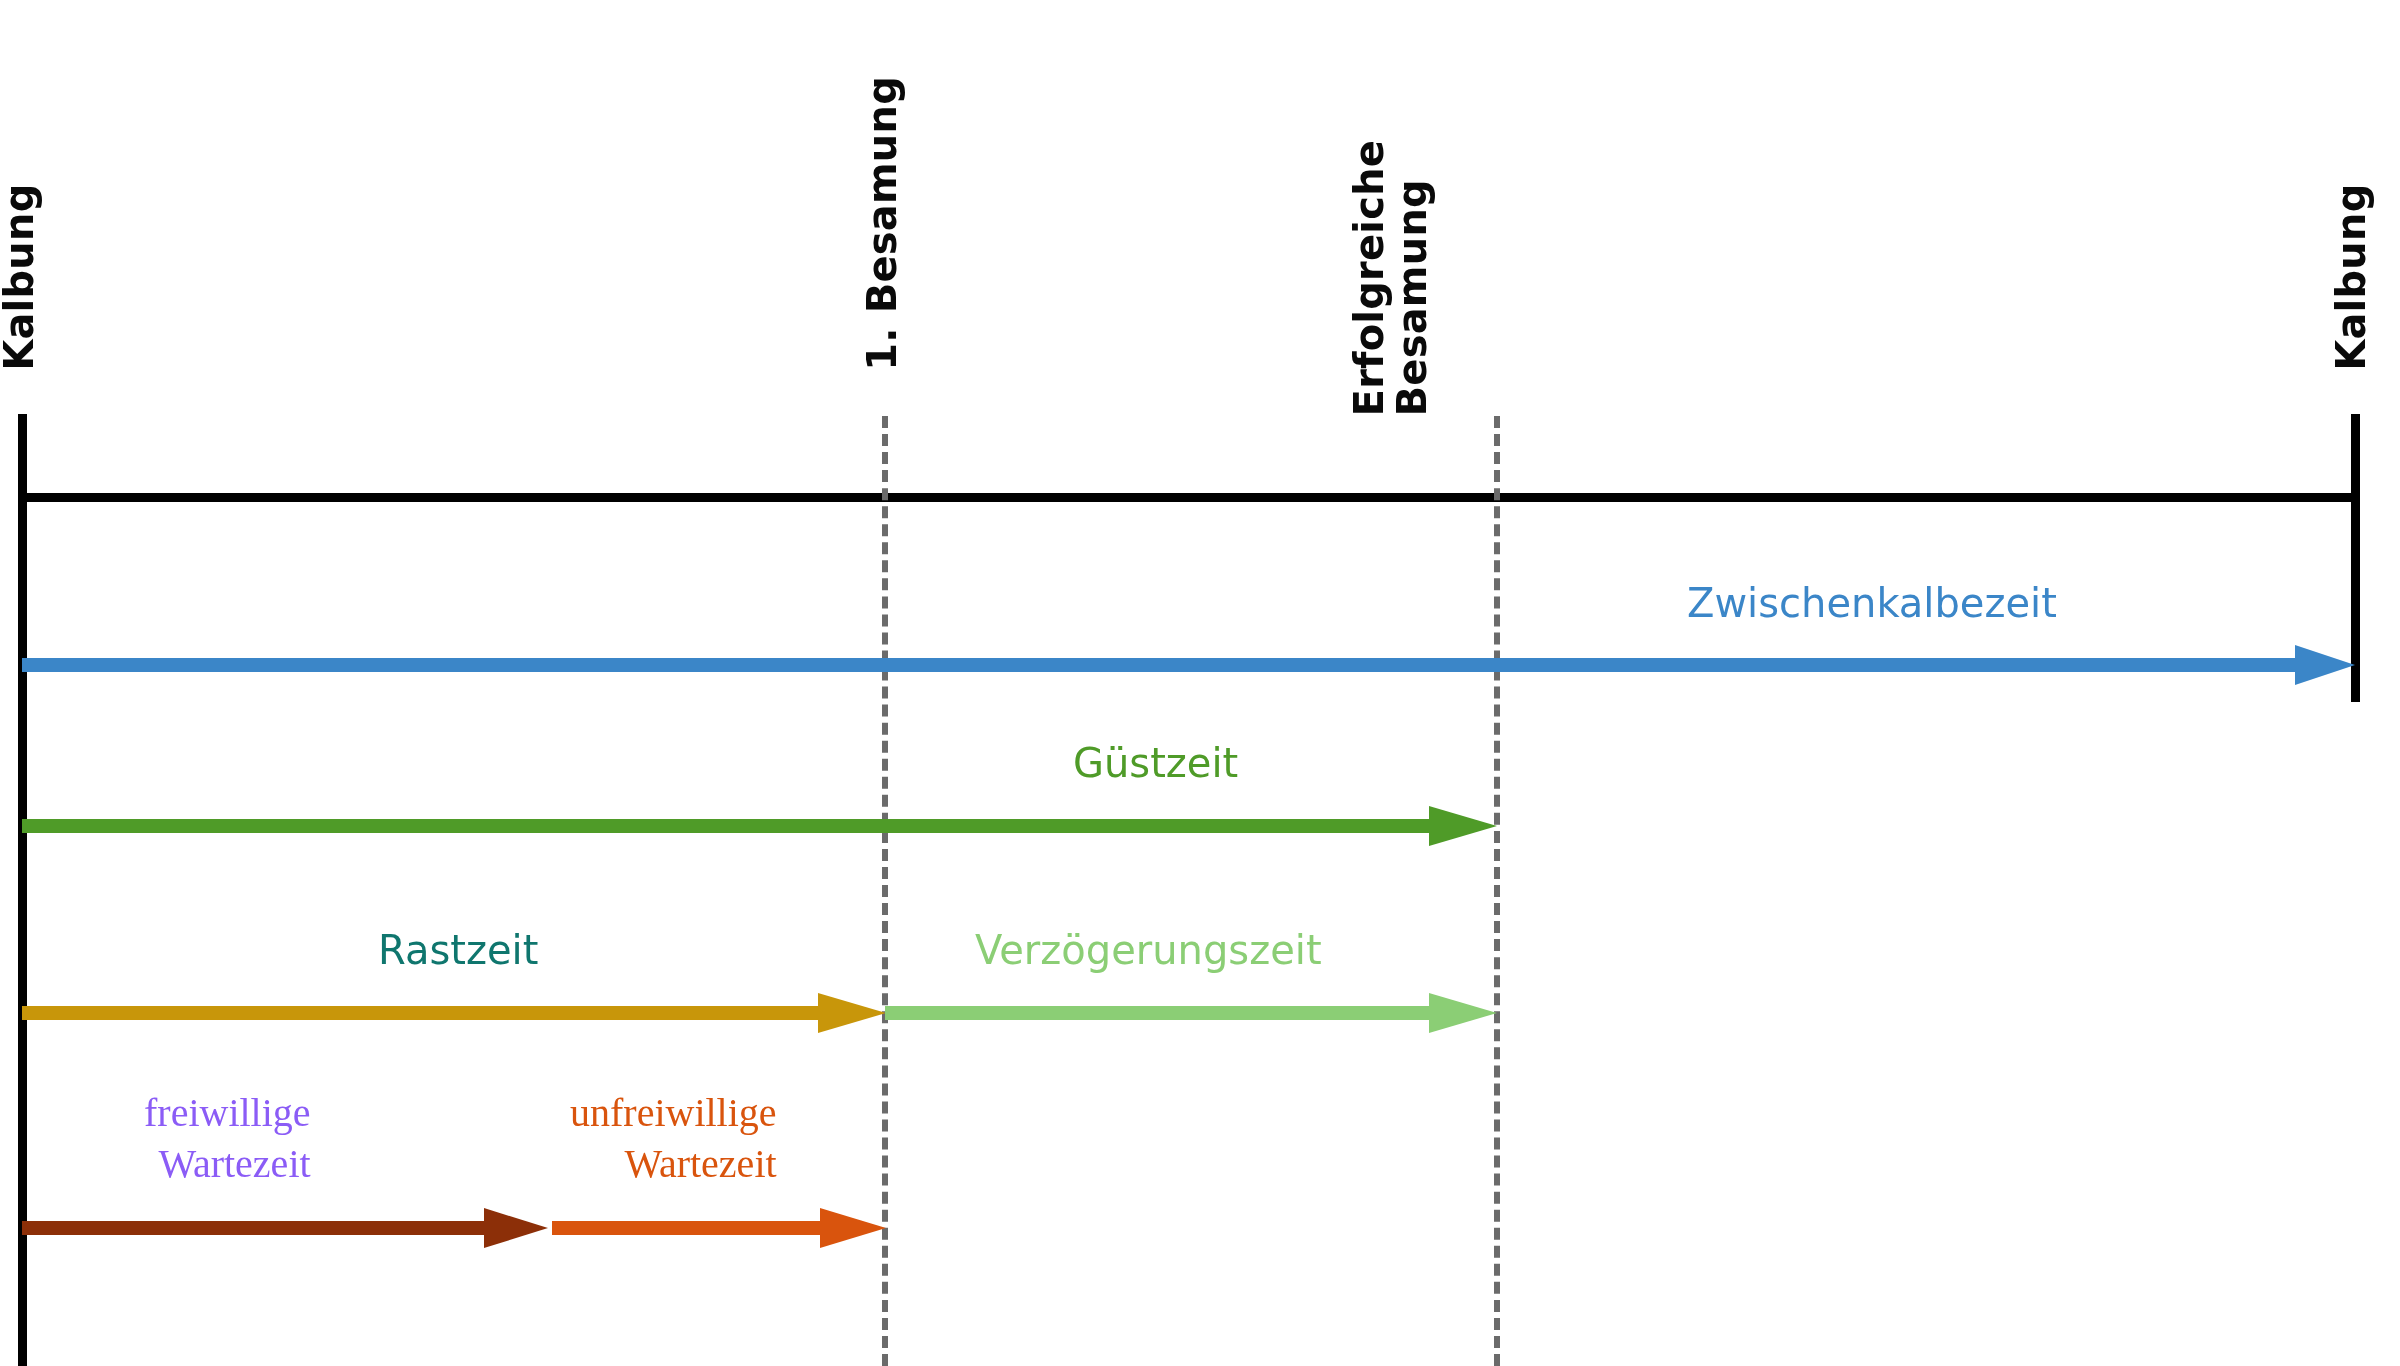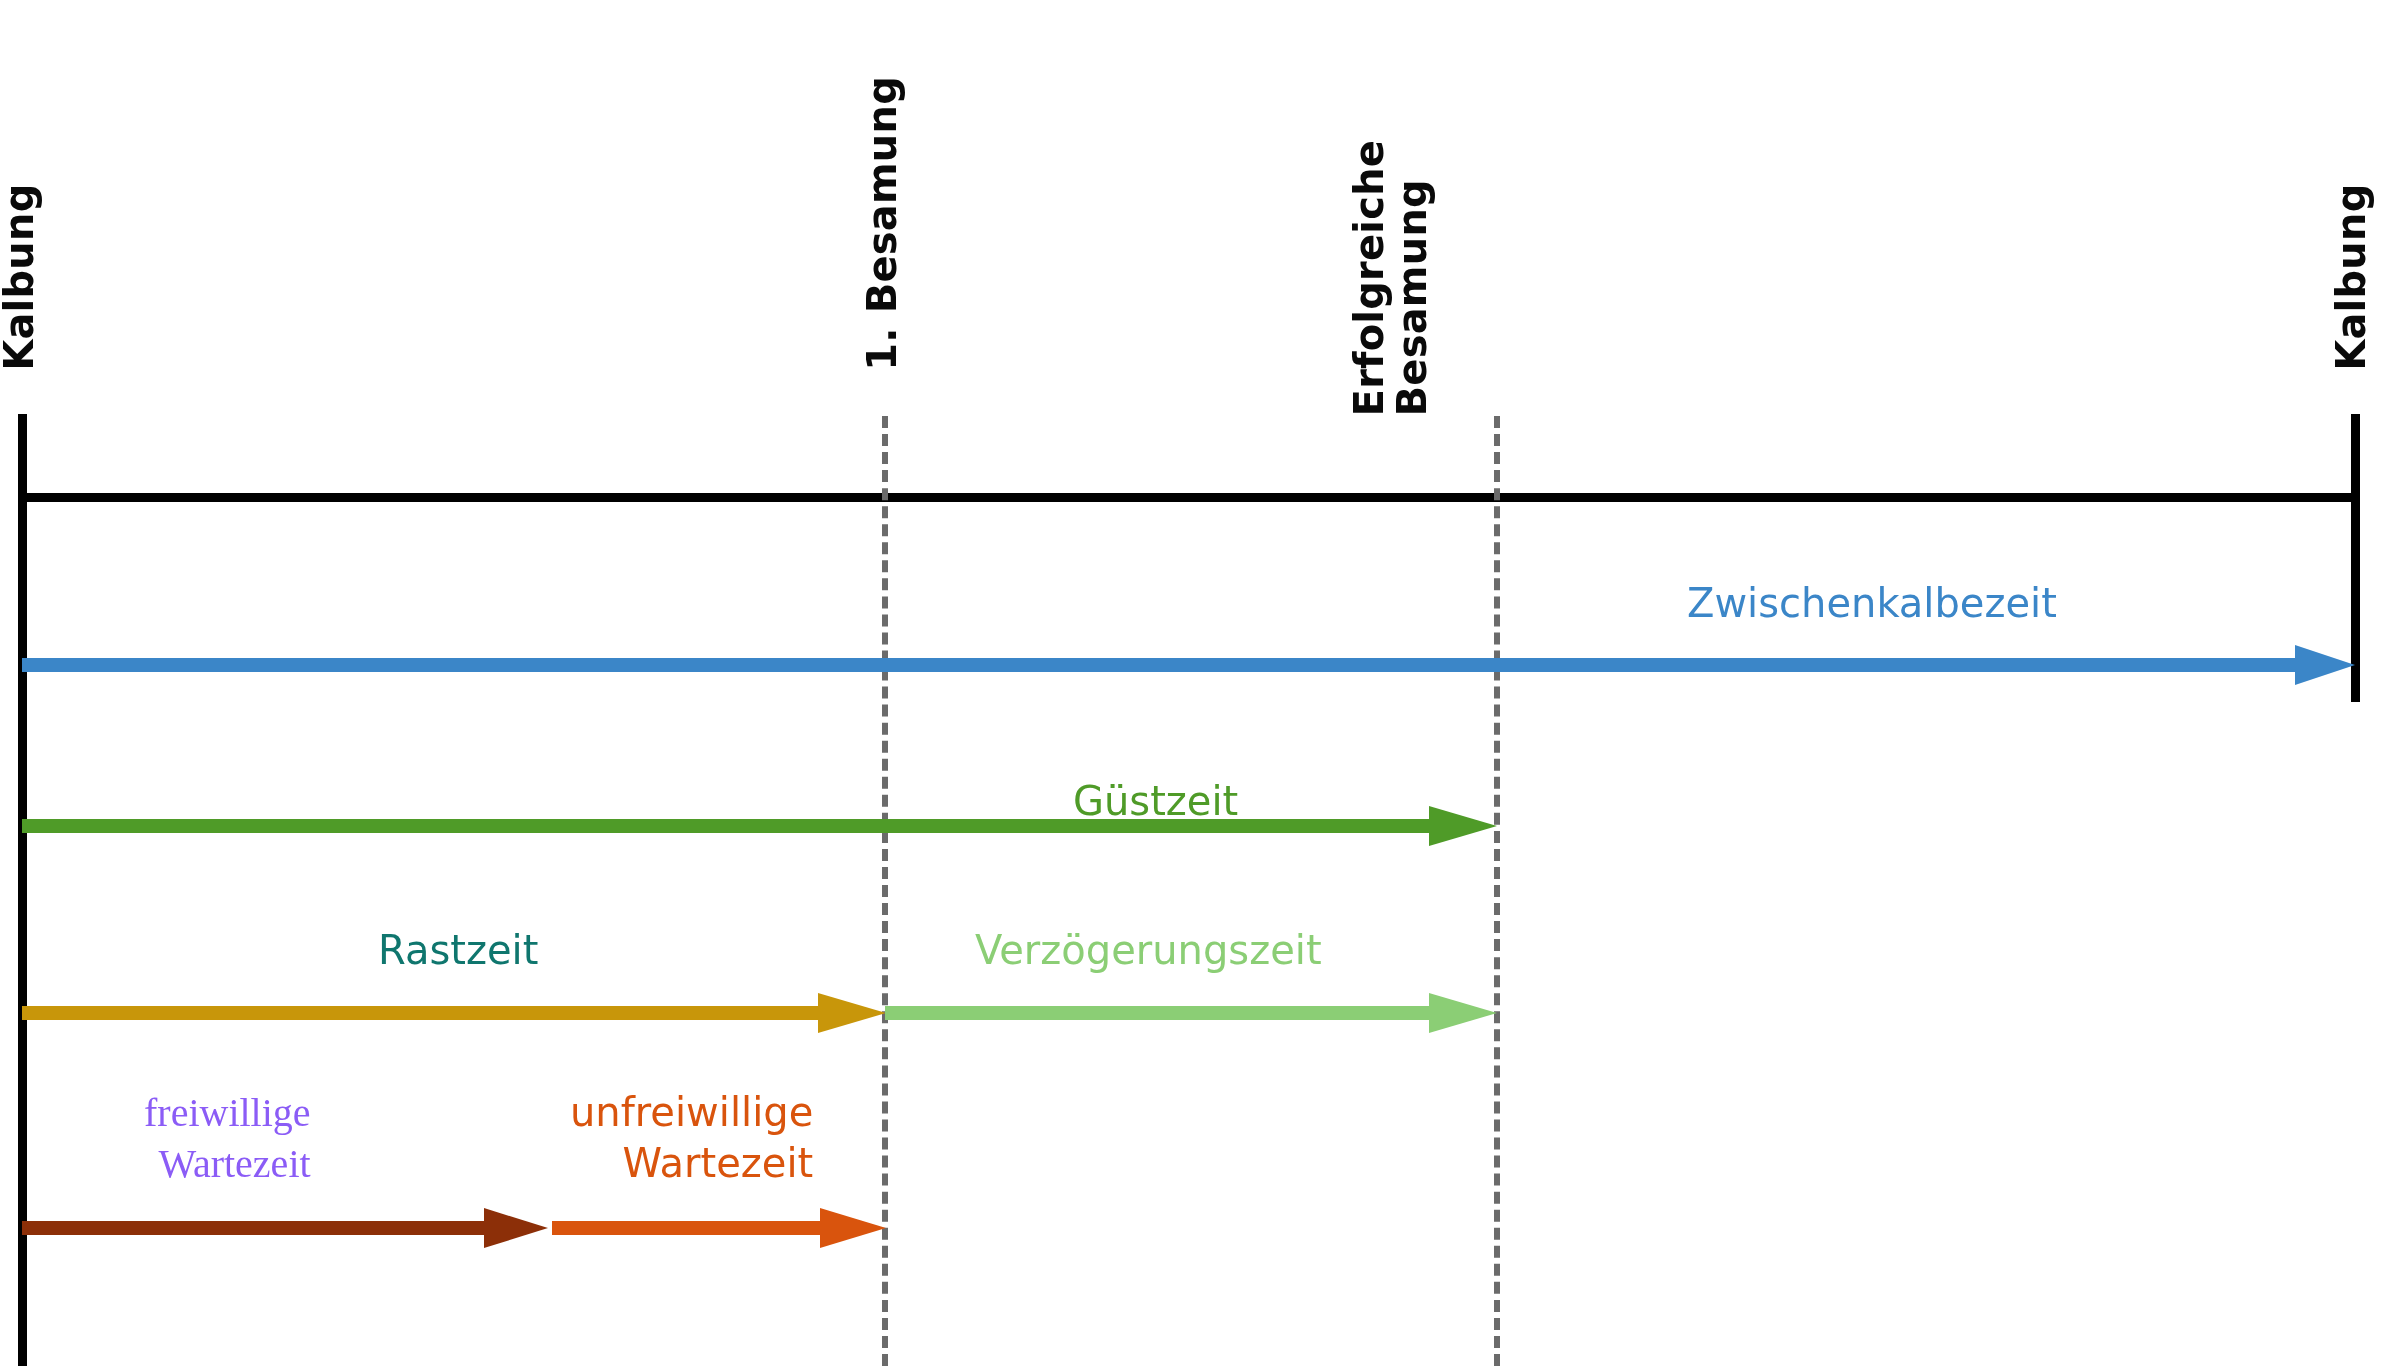--- a/index.html
+++ b/index.html
@@ -118,21 +118,21 @@
   <div class="caption" style="left:1687px; top:578px; color:#3b86c8;">
     <span class="ln">Zwischenkalbezeit</span>
   </div>
   <div class="arrow" style="left:22px; top:645px; width:2333px;">
     <svg viewBox="0 0 2333 40" preserveAspectRatio="none">
       <rect x="0" y="13" width="2283" height="14" fill="#3b86c8"></rect>
       <polygon points="2273,0 2333,20 2273,40" fill="#3b86c8"></polygon>
     </svg>
   </div>
 
-  <div class="caption" style="left:1073px; top:738px; color:#4f9b28;margin-top:38px;">
+  <div class="caption" style="left:1073px; top:738px; color:#4f9b28;">
     <span class="ln">Güstzeit</span>
   </div>
   <div class="arrow" style="left:22px; top:806px; width:1475px;">
     <svg viewBox="0 0 1475 40" preserveAspectRatio="none">
       <rect x="0" y="13" width="1417" height="14" fill="#4f9b28"></rect>
       <polygon points="1407,0 1475,20 1407,40" fill="#4f9b28"></polygon>
     </svg>
   </div>
 
   <div class="caption" style="left:378px; top:925px; color:#0f766e;">
@@ -159,21 +159,21 @@
     <span class="ln">freiwillige</span>
     <span class="ln">Wartezeit</span>
   </div>
   <div class="arrow" style="left:22px; top:1208px; width:526px;">
     <svg viewBox="0 0 526 40" preserveAspectRatio="none">
       <rect x="0" y="13" width="472" height="14" fill="#8c2f08"></rect>
       <polygon points="462,0 526,20 462,40" fill="#8c2f08"></polygon>
     </svg>
   </div>
 
-  <div class="caption" style="left:570px; top:1087px; color:#d9540d;">
+  <div class="caption" style="left:570px; top:1087px; color:#d9540d;font-family:Liberation Serif, serif;">
     <span class="ln">unfreiwillige</span>
     <span class="ln">Wartezeit</span>
   </div>
   <div class="arrow" style="left:552px; top:1208px; width:334px;">
     <svg viewBox="0 0 334 40" preserveAspectRatio="none">
       <rect x="0" y="13" width="278" height="14" fill="#d9540d"></rect>
       <polygon points="268,0 334,20 268,40" fill="#d9540d"></polygon>
     </svg>
   </div>
 

